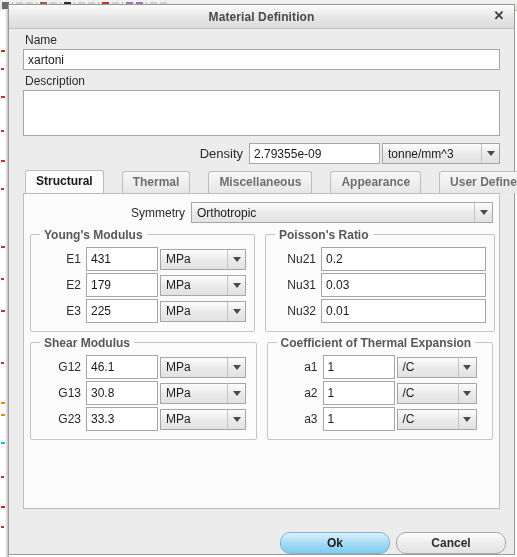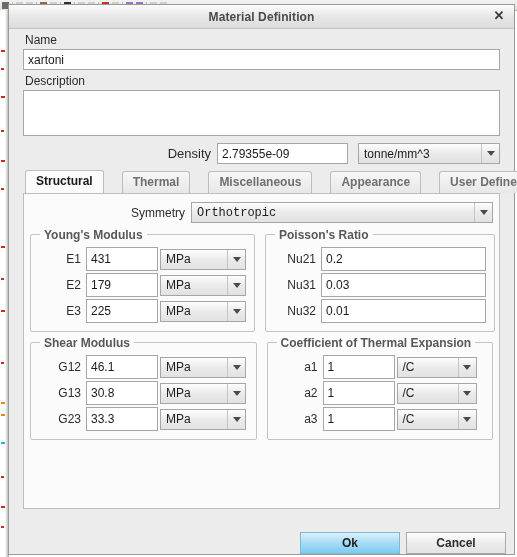--- a/index.html
+++ b/index.html
@@ -196,21 +196,21 @@
     align-items: center;
     justify-content: center;
   }
   .combo-arrow::after {
     content: "";
     width: 0; height: 0;
     border-left: 4px solid transparent;
     border-right: 4px solid transparent;
     border-top: 5px solid #4a4a4a;
   }
-  .density-combo { width: 142px; margin-left: 10px; gap: 28px; }
+  .density-combo { width: 118px; margin-left: 2px; gap: 28px; }
 
   
   .tabbar {
     display: flex;
     align-items: flex-end;
     height: 22px;
     flex: 0 0 22px;
     padding-left: 2px;
     gap: 19px;
   }
@@ -255,21 +255,21 @@
     align-items: center;
     margin-bottom: 11px;
   }
   .symmetry-label {
     width: 155px;
     text-align: right;
     font-size: 12px;
     color: #2b2b2b;
     padding-right: 6px;
   }
-  .symmetry-combo { flex: 1 1 auto; font-family: Liberation Mono, monospace; }
+  .symmetry-combo { flex: 1 1 auto; }
 
   
   .group-row {
     display: flex;
     gap: 10px;
     margin-bottom: 10px;
   }
   .groupbox {
     position: relative;
     flex: 1 1 0;
@@ -327,28 +327,28 @@
   .buttonbar {
     flex: 0 0 34px;
     display: flex;
     align-items: center;
     justify-content: flex-end;
     padding: 0 8px 0 0;
     gap: 6px;
   }
   .btn {
     box-sizing: border-box;
-    width: 100px;
+    width: 110px;
     height: 22px;
     font-family: "Liberation Sans", sans-serif;
     font-size: 12px;
     font-weight: bold;
     color: #2d2d2d;
     border: 1px solid #a9a9a7;
-    border-radius: 0;
+    border-radius: 10px;
     background: linear-gradient(#fdfdfd, #ececec 52%, #e3e3e3);
     cursor: pointer;
     margin-top: 23px;
   }
   .btn.primary {
     color: #1c1c1c;
     border-color: #7fb7d8;
     background: linear-gradient(#ddf1fc, #a9dcf5 48%, #7ecbf0);
   }
 </style>

